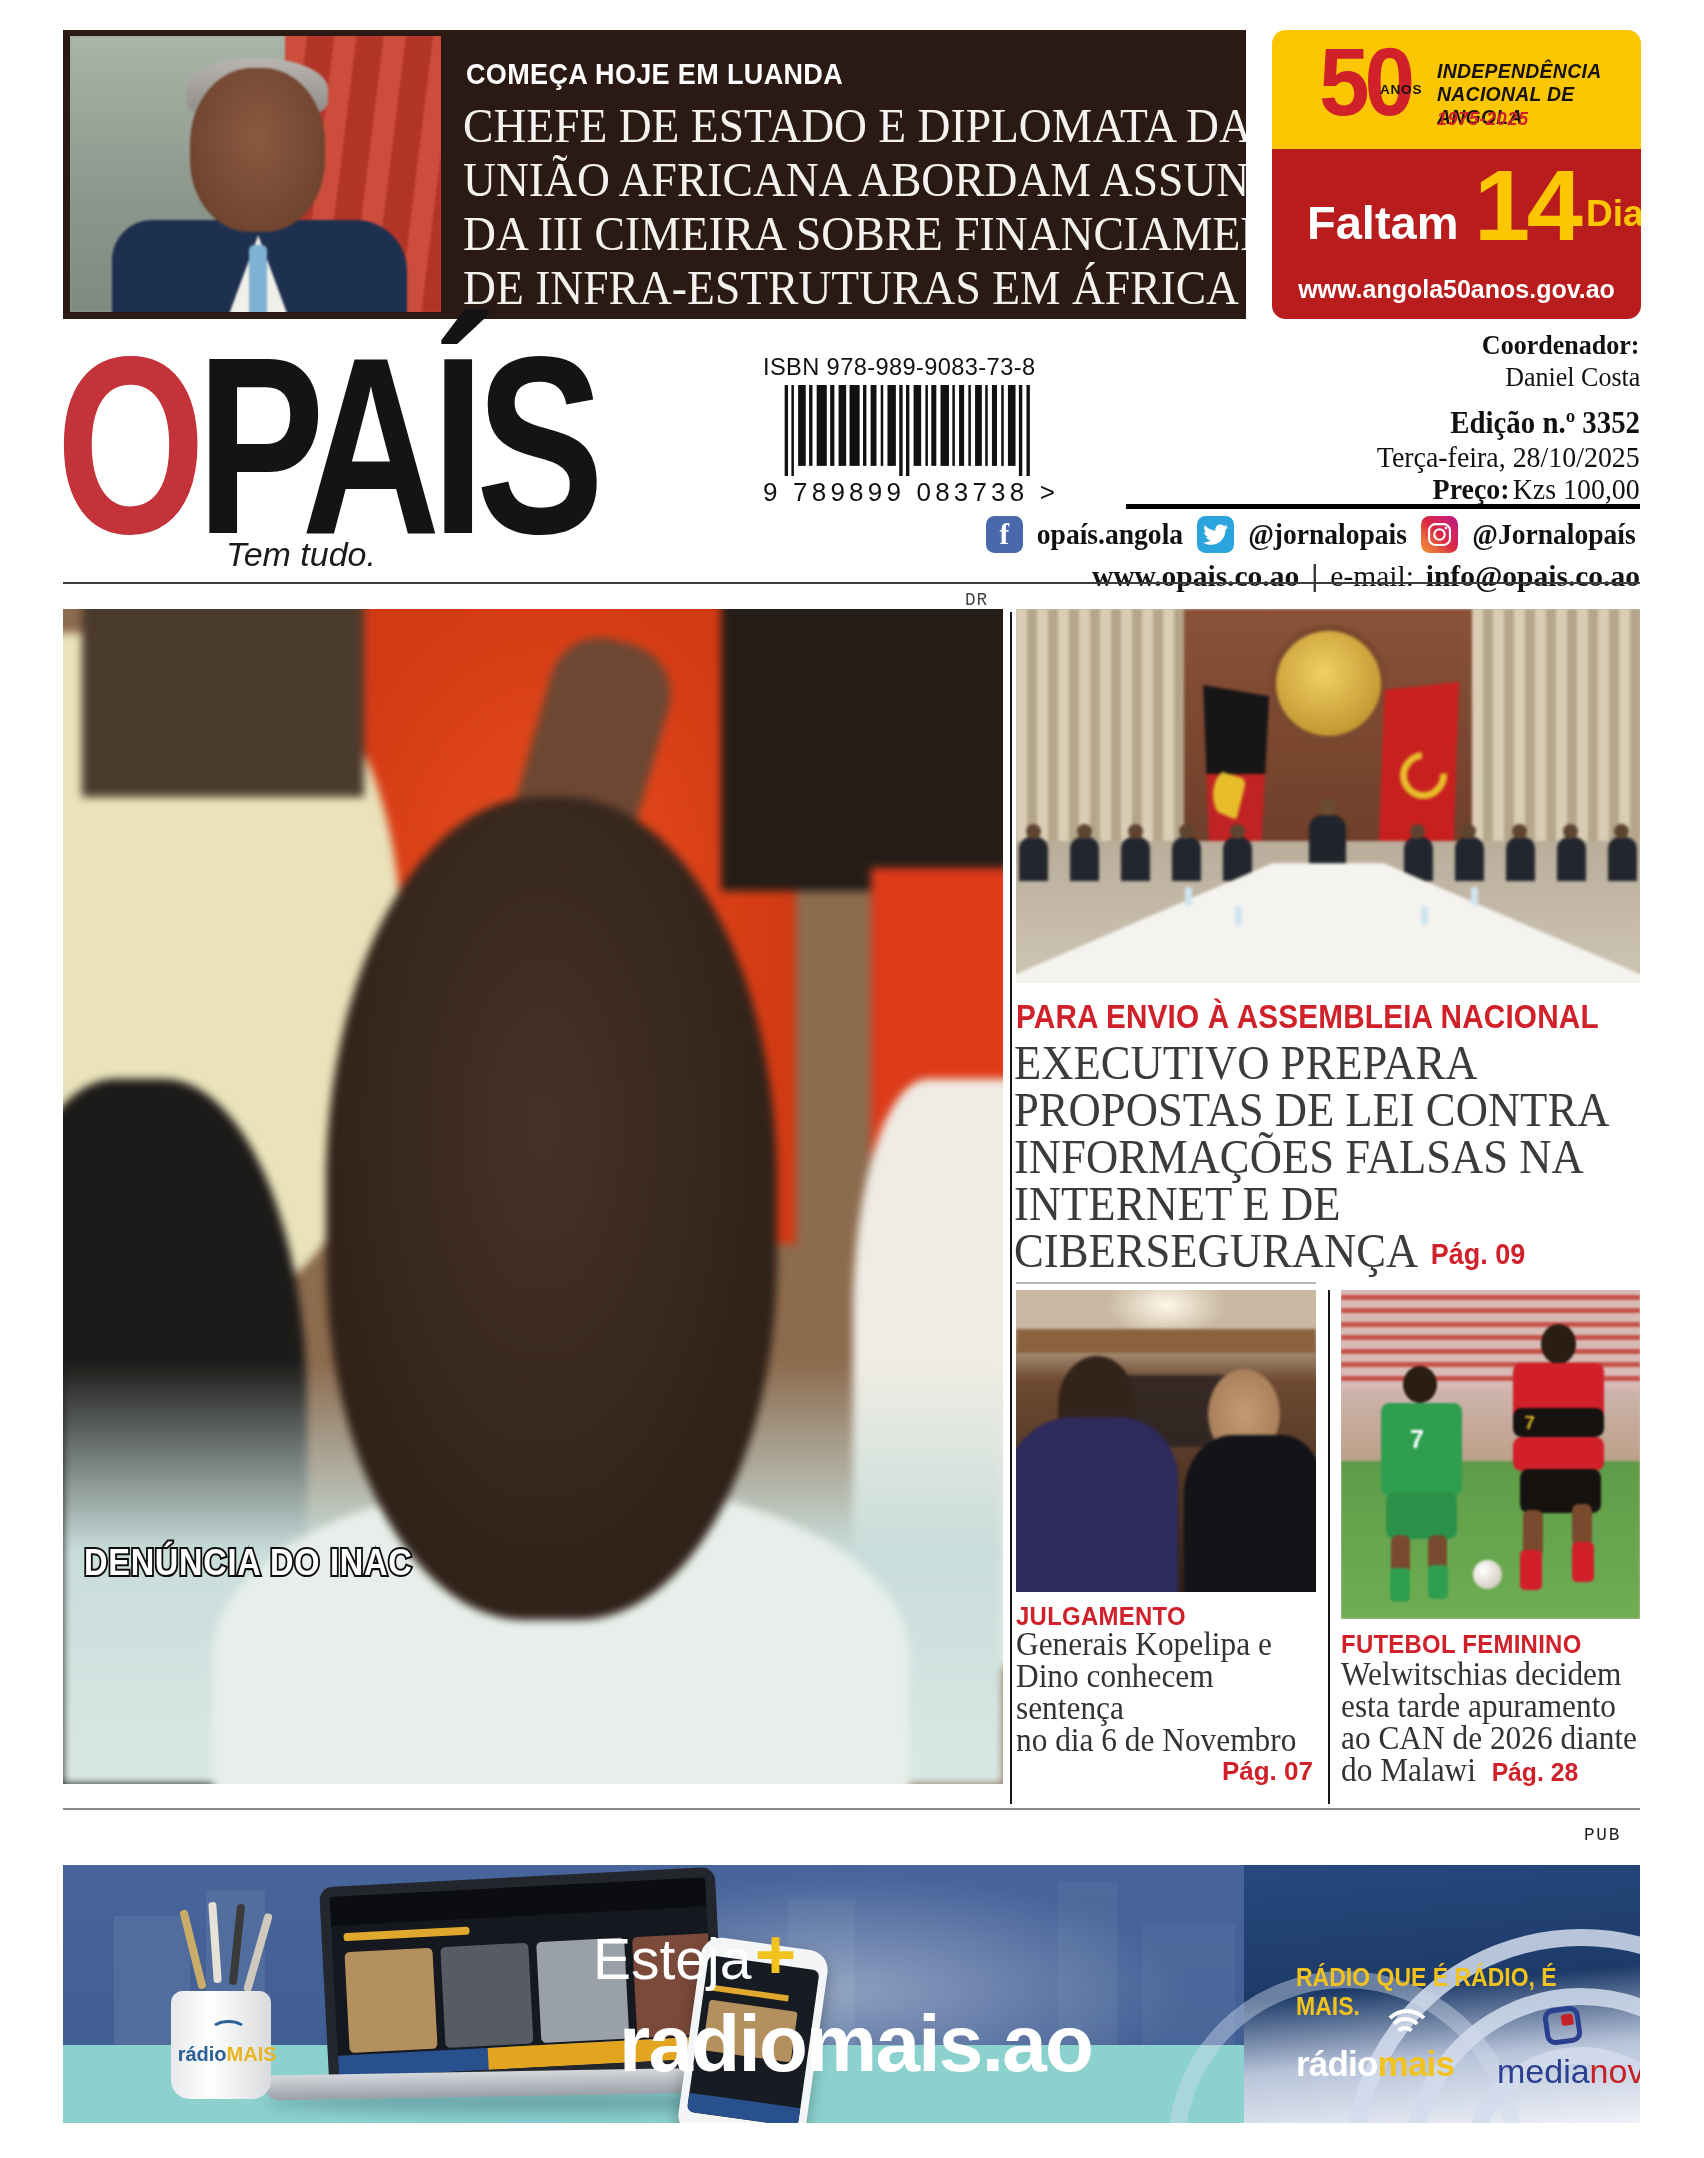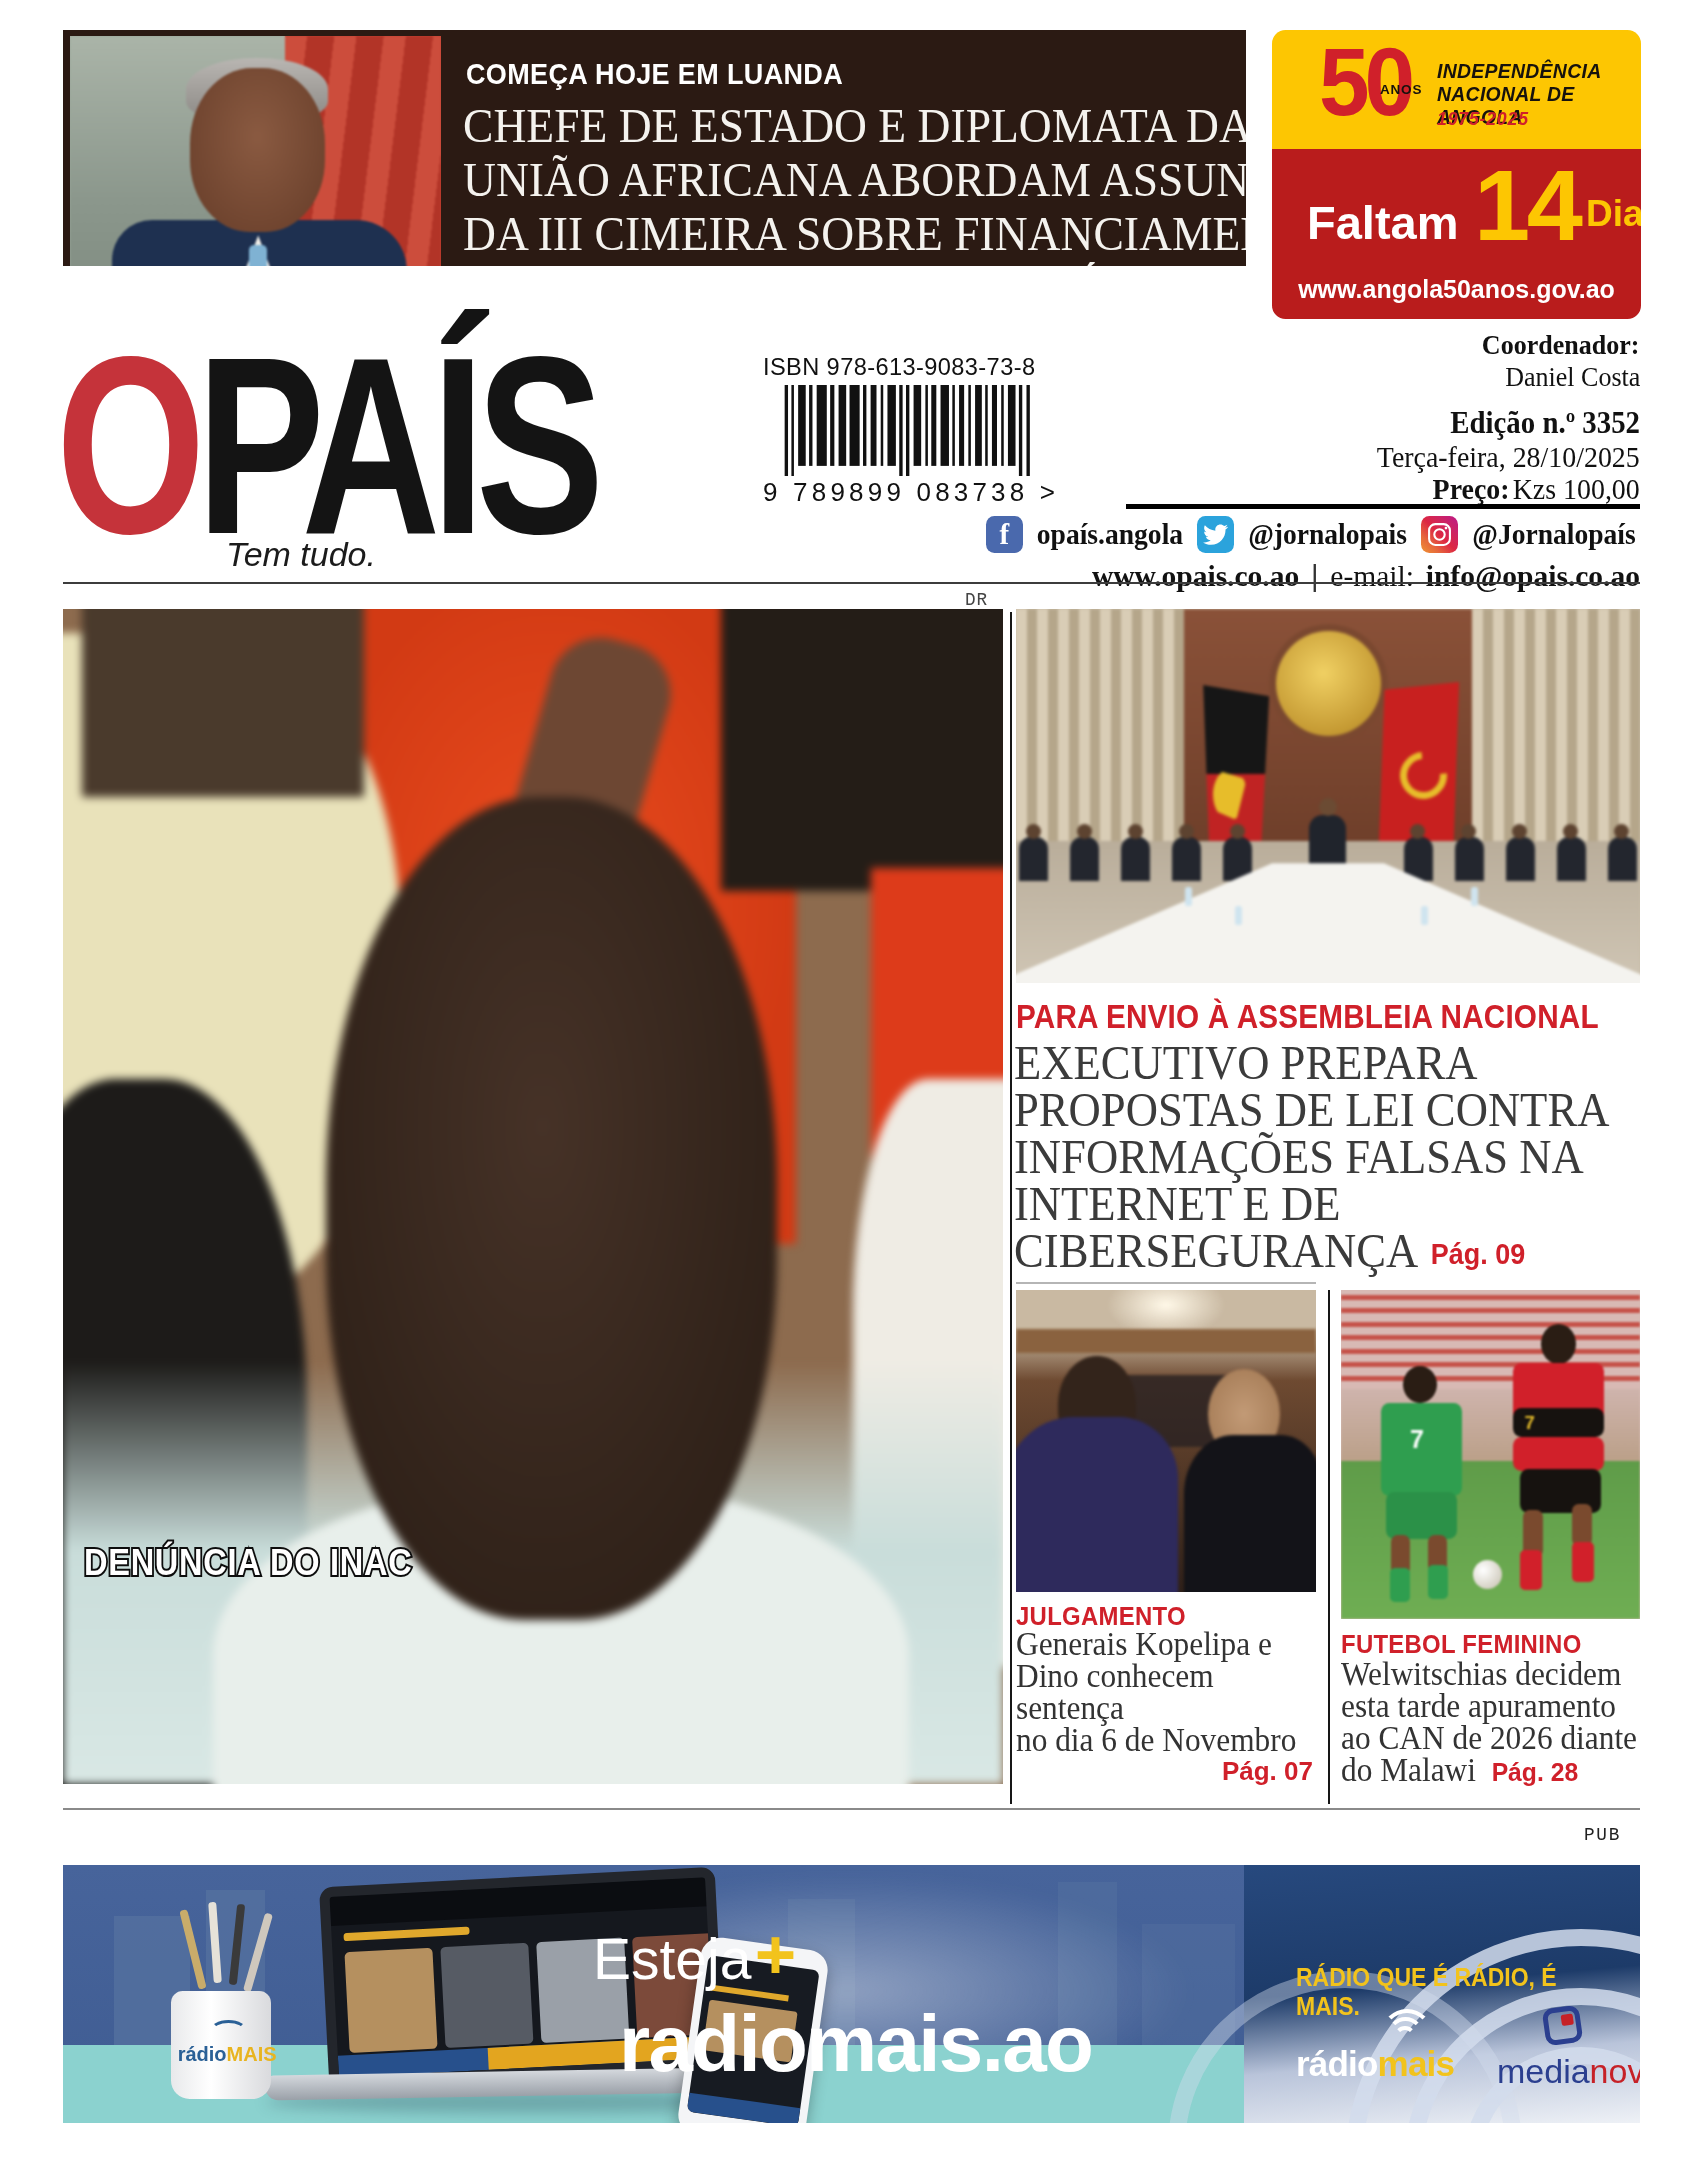--- a/index.html
+++ b/index.html
@@ -8,21 +8,21 @@
     --mono:"Liberation Mono","DejaVu Sans Mono",monospace;
   }
   *{box-sizing:border-box;margin:0;padding:0}
   body{background:#fff;font-family:var(--sans)}
   #page{position:relative;width:1704px;height:2159px;background:#fff;overflow:hidden}
   .abs{position:absolute}
   .condL{display:inline-block;transform:scaleX(.9);transform-origin:0 50%}
   .condR{display:inline-block;transform:scaleX(.93);transform-origin:100% 50%}
 
   
-  .banner{left:63px;top:29.5px;width:1183px;height:236px;background:#2b1a13;overflow:hidden}
+  .banner{left:63px;top:29.5px;width:1183px;height:289px;background:#2b1a13;overflow:hidden}
   .banner-kicker{left:403px;top:27px;color:#fff;font:bold 30px var(--sans);letter-spacing:0.4px}
   .banner-head{left:400px;top:69px;color:#f4f2ee;font:400 49px/54px var(--serif);white-space:nowrap}
   .banner-head .ln{display:block;transform:scaleX(.93);transform-origin:0 50%}
   
   .pres{left:6.7px;top:6.7px;width:371px;height:276px;overflow:hidden;background:linear-gradient(90deg,#97a396 0 58%,#c24335 58% 100%)}
   .pres .flagfold{left:58%;top:0;width:42%;height:100%;background:repeating-linear-gradient(97deg,#cc4d3c 0 22px,#b23427 22px 49px);}
   .pres .wallshade{left:0;top:0;width:58%;height:100%;background:linear-gradient(180deg,#aab4a8,#8b978c 60%,#7f8b80)}
   .pres .suit{left:42px;top:184px;width:295px;height:101px;background:#1e3050;border-radius:40px 51px 0 0}
   .pres .shirt{left:159px;top:199px;width:59px;height:80px;background:#f1efe9;clip-path:polygon(50% 0,0 100%,100% 100%)}
   .pres .tie{left:179px;top:209px;width:18.6px;height:72px;background:#7fb2d3;border-radius:5px}
@@ -236,21 +236,21 @@
       <span class="anni-faltam">Faltam</span>
       <span class="anni-14">14</span>
       <span class="anni-dias">Dias</span>
       <div class="anni-url">www.angola50anos.gov.ao</div>
     </div>
   </div>
 
   <div class="abs logo"><span class="o">O</span><span class="pais">PAÍS</span></div>
   <div class="abs tagline">Tem tudo.</div>
 
-  <div class="abs isbn">ISBN 978-613-9083-73-8</div>
+  <div class="abs isbn">ISBN 978-989-9083-73-8</div>
   <div class="abs barcode">
     <svg width="312" height="91" xmlns="http://www.w3.org/2000/svg" viewBox="0 0 370 108">
       <g fill="#111">
         <rect x="22" y="0" width="4" height="108"></rect>
           <rect x="30" y="0" width="3" height="108"></rect>
         <rect x="38" y="0" width="9" height="96"></rect>
           <rect x="51" y="0" width="4" height="96"></rect>
         <rect x="60" y="0" width="12" height="96"></rect>
           <rect x="76" y="0" width="5" height="96"></rect>
         <rect x="86" y="0" width="9" height="96"></rect>

